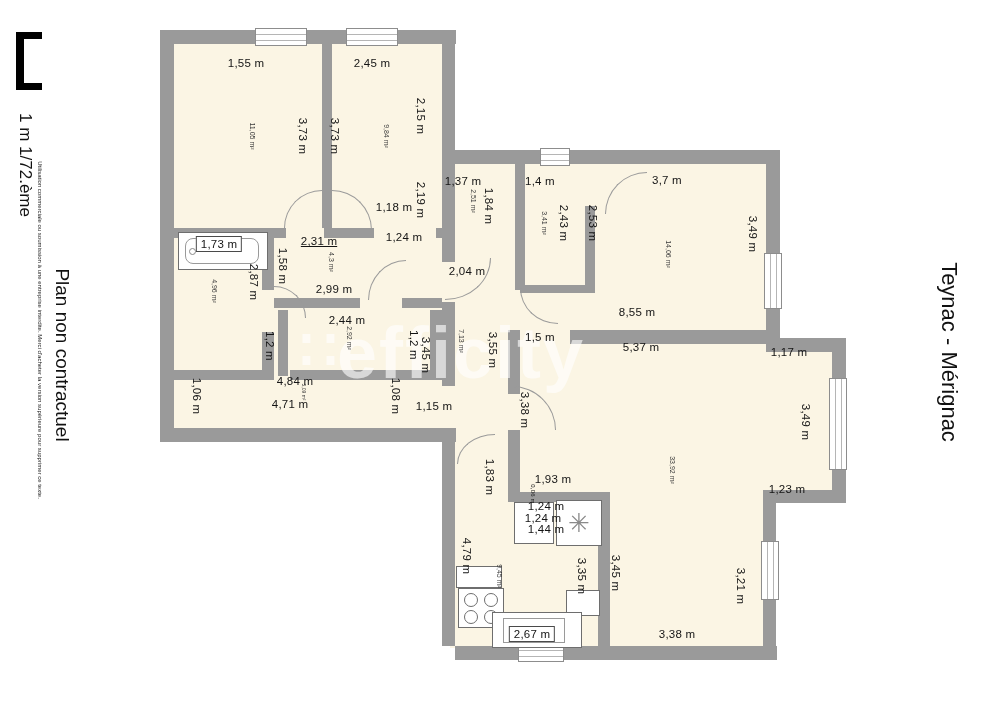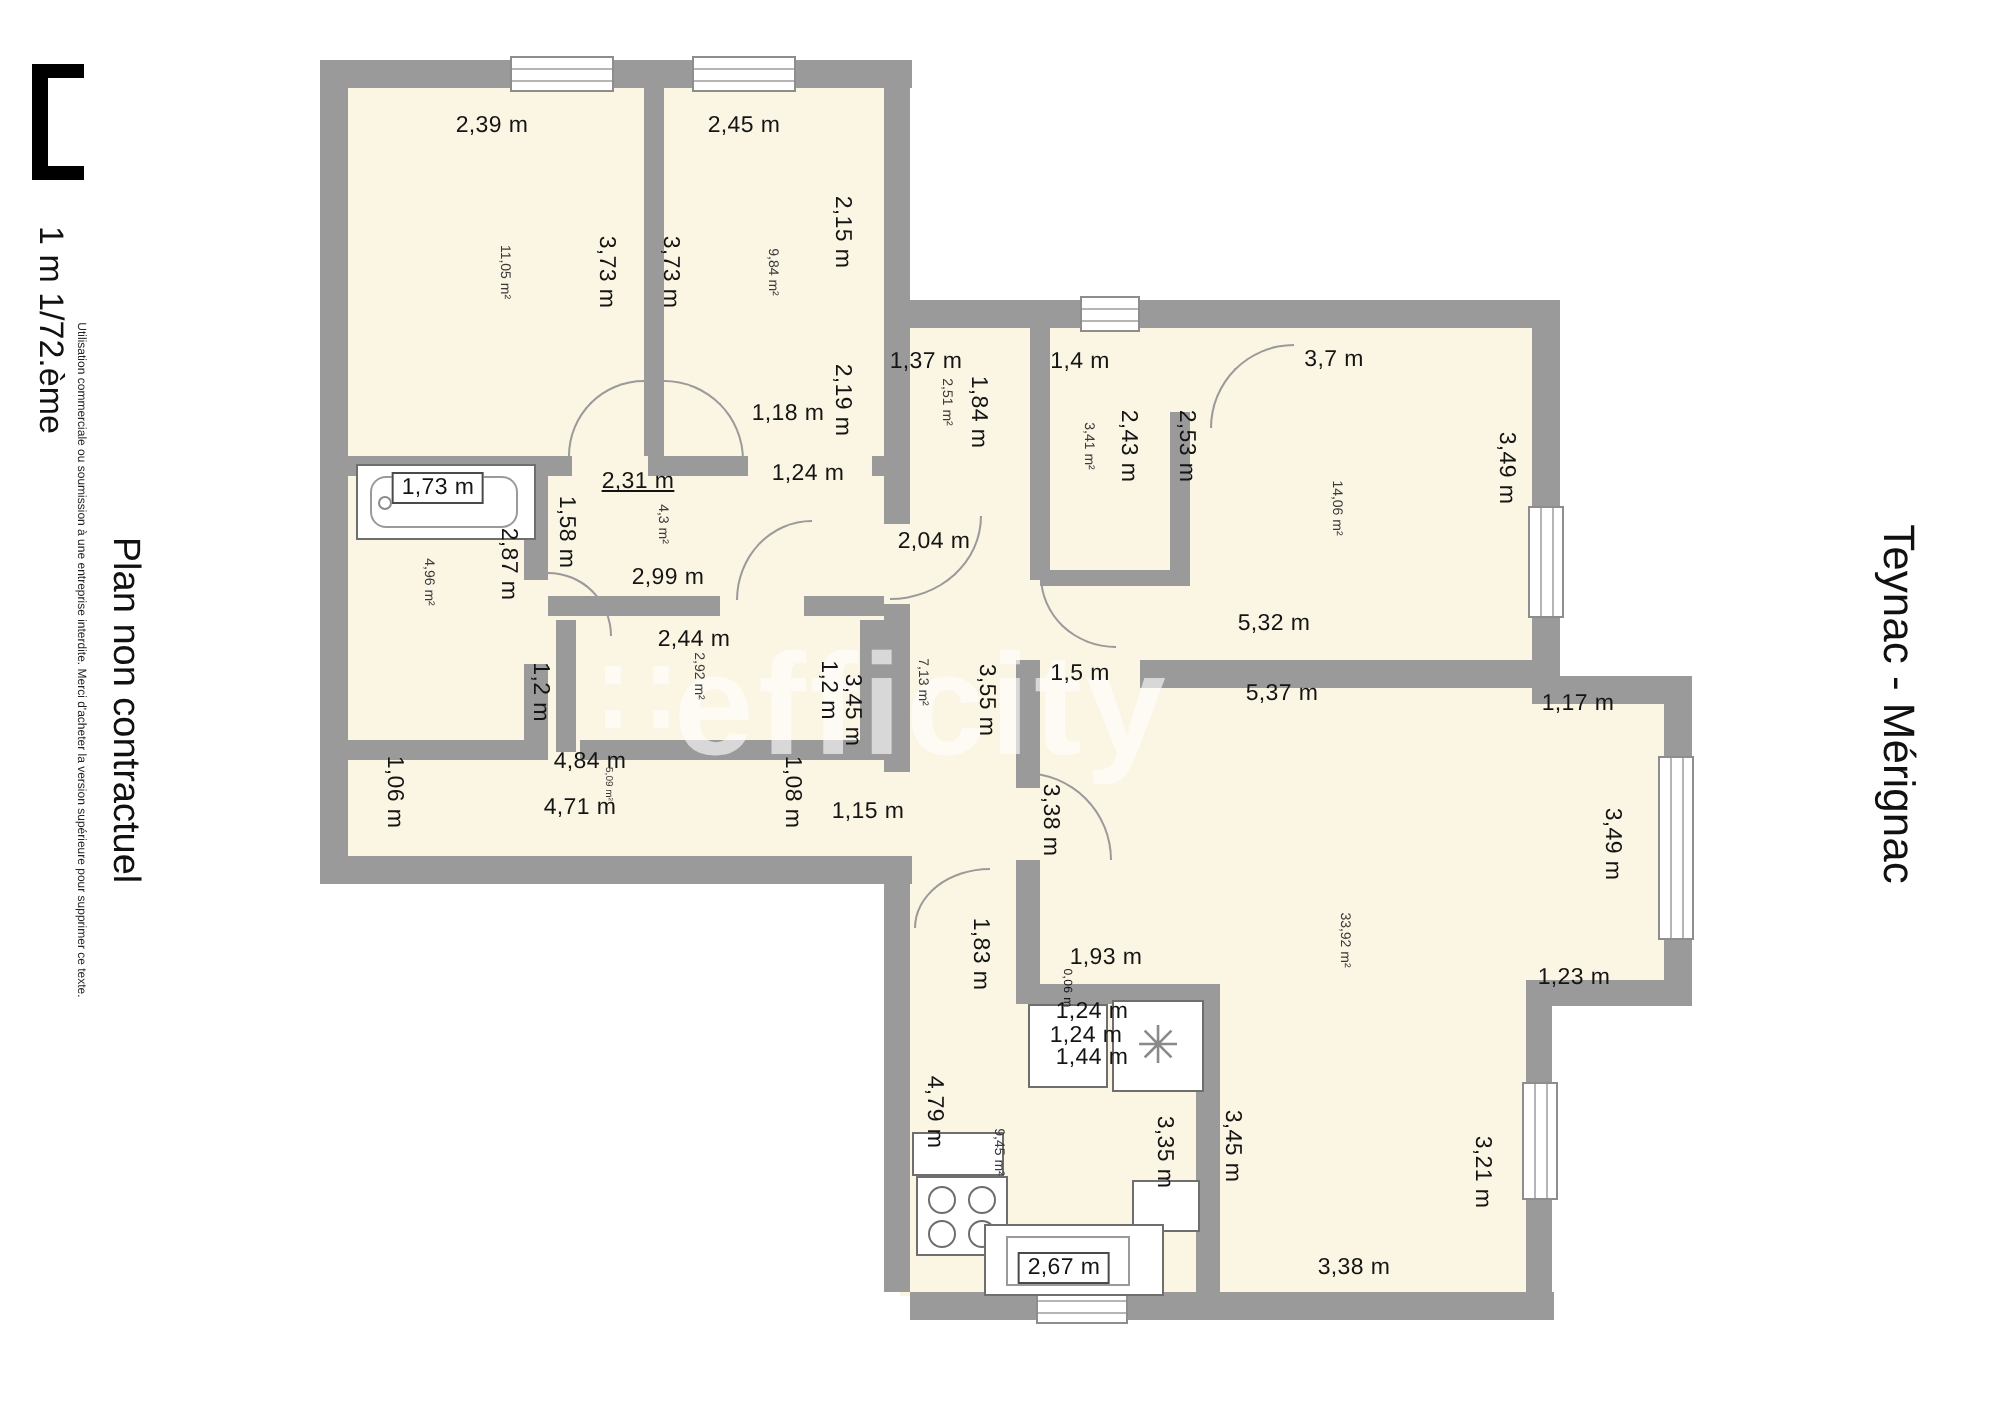--- a/index.html
+++ b/index.html
@@ -158,21 +158,21 @@
     <div class="burner" style="left:25px;top:4px;"></div>
     <div class="burner" style="left:5px;top:21px;"></div>
     <div class="burner" style="left:25px;top:21px;"></div>
   </div>
   <div class="fixture" style="left:566px;top:590px;width:34px;height:26px;"></div>
   <div class="fixture" style="left:492px;top:612px;width:90px;height:36px;">
     <div class="fixture-inner" style="left:10px;top:5px;width:62px;height:25px;"></div>
   </div>
 
   <div id="labels">
-      <span class="dim" style="left: 246px; top: 63px;">2,39 m</span>
+      <span class="dim" style="left: 246px; top: 63px;">1,55 m</span>
       <span class="dim" style="left: 372px; top: 63px;">2,45 m</span>
       <span class="dim r90" style="left: 303px; top: 136px;">3,73 m</span>
       <span class="dim r90" style="left: 335px; top: 136px;">3,73 m</span>
       <span class="dim r90" style="left: 421px; top: 116px;">2,15 m</span>
       <span class="dim r90" style="left: 421px; top: 200px;">2,19 m</span>
       <span class="dim" style="left: 352px; top: 207px; margin-left: 42px;">1,18 m</span>
       <span class="dim" style="left: 404px; top: 237px;">1,24 m</span>
       <span class="dim" style="left: 463px; top: 181px;">1,37 m</span>
       <span class="dim r90" style="left: 489px; top: 206px;">1,84 m</span>
       <span class="dim" style="left: 540px; top: 181px;">1,4 m</span>
@@ -180,21 +180,21 @@
       <span class="dim r90" style="left: 593px; top: 223px;">2,53 m</span>
       <span class="dim" style="left: 667px; top: 180px;">3,7 m</span>
       <span class="dim r90" style="left: 753px; top: 234px;">3,49 m</span>
       <span class="dim boxed" style="left: 219px; top: 244px;">1,73 m</span>
       <span class="dim" style="left: 319px; top: 241px; text-decoration: underline;">2,31 m</span>
       <span class="dim r90" style="left: 283px; top: 266px;">1,58 m</span>
       <span class="dim r90" style="left: 254px; top: 282px;">2,87 m</span>
       <span class="dim" style="left: 334px; top: 289px;">2,99 m</span>
       <span class="dim" style="left: 467px; top: 271px;">2,04 m</span>
       <span class="dim" style="left: 540px; top: 297px; margin-top: 40px;">1,5 m</span>
-      <span class="dim" style="left: 637px; top: 312px;">5,32 m</span>
+      <span class="dim" style="left: 637px; top: 312px;">8,55 m</span>
       <span class="dim" style="left: 641px; top: 347px;">5,37 m</span>
       <span class="dim" style="left: 789px; top: 352px;">1,17 m</span>
       <span class="dim" style="left: 347px; top: 320px;">2,44 m</span>
       <span class="dim r90" style="left: 270px; top: 346px;">1,2 m</span>
       <span class="dim r90" style="left: 414px; top: 345px;">1,2 m</span>
       <span class="dim r90" style="left: 426px; top: 355px;">3,45 m</span>
       <span class="dim r90" style="left: 493px; top: 350px;">3,55 m</span>
       <span class="dim r90" style="left: 806px; top: 422px;">3,49 m</span>
       <span class="dim" style="left: 295px; top: 381px;">4,84 m</span>
       <span class="dim" style="left: 290px; top: 404px;">4,71 m</span>

